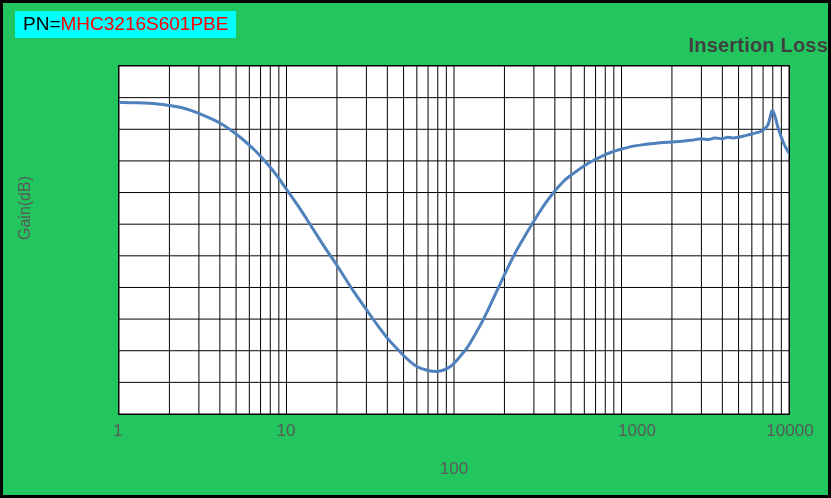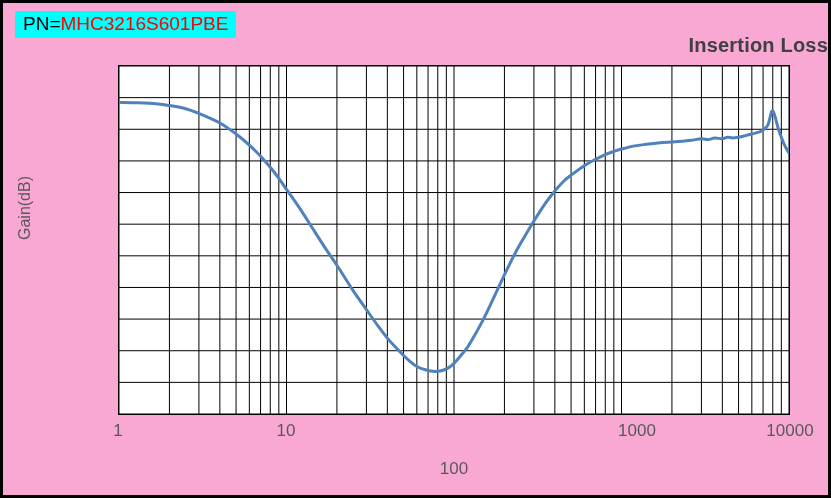--- a/index.html
+++ b/index.html
@@ -6,21 +6,21 @@
     margin: 0;
     padding: 0;
     background: #ffffff;
   }
   #figure {
     position: relative;
     width: 831px;
     height: 498px;
     box-sizing: border-box;
     border: 3px solid #000000;
-    background: #f9a8d4;
+    background: #22c55e;
     font-family: "Liberation Sans", sans-serif;
     overflow: hidden;
   }
   #pn-badge {
     position: absolute;
     left: 12px;
     top: 8px;
     background: #00FFFF;
     padding: 2px 8px 3px 8px;
     font-size: 19px;

